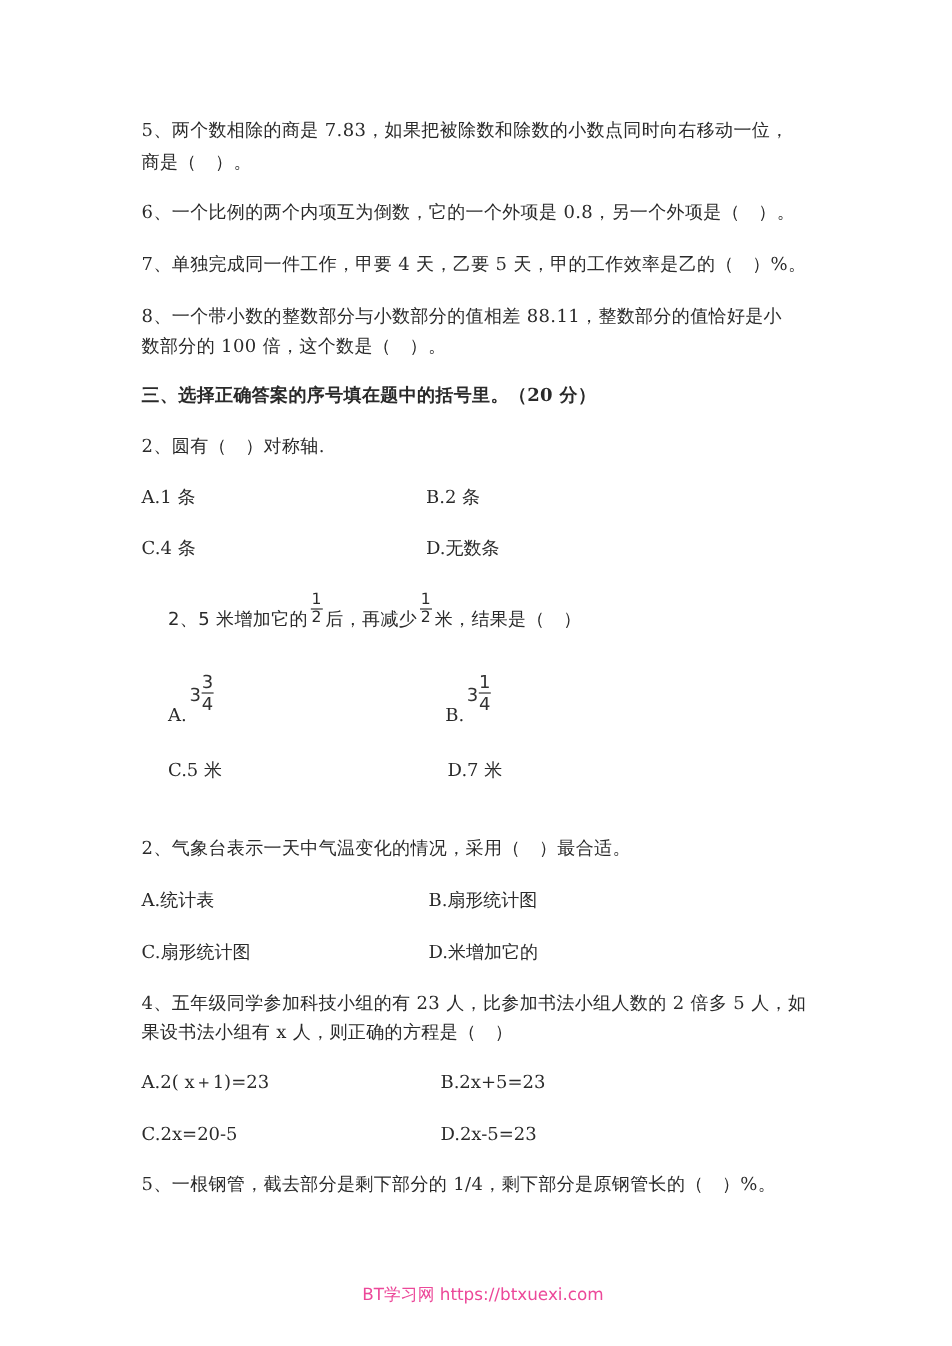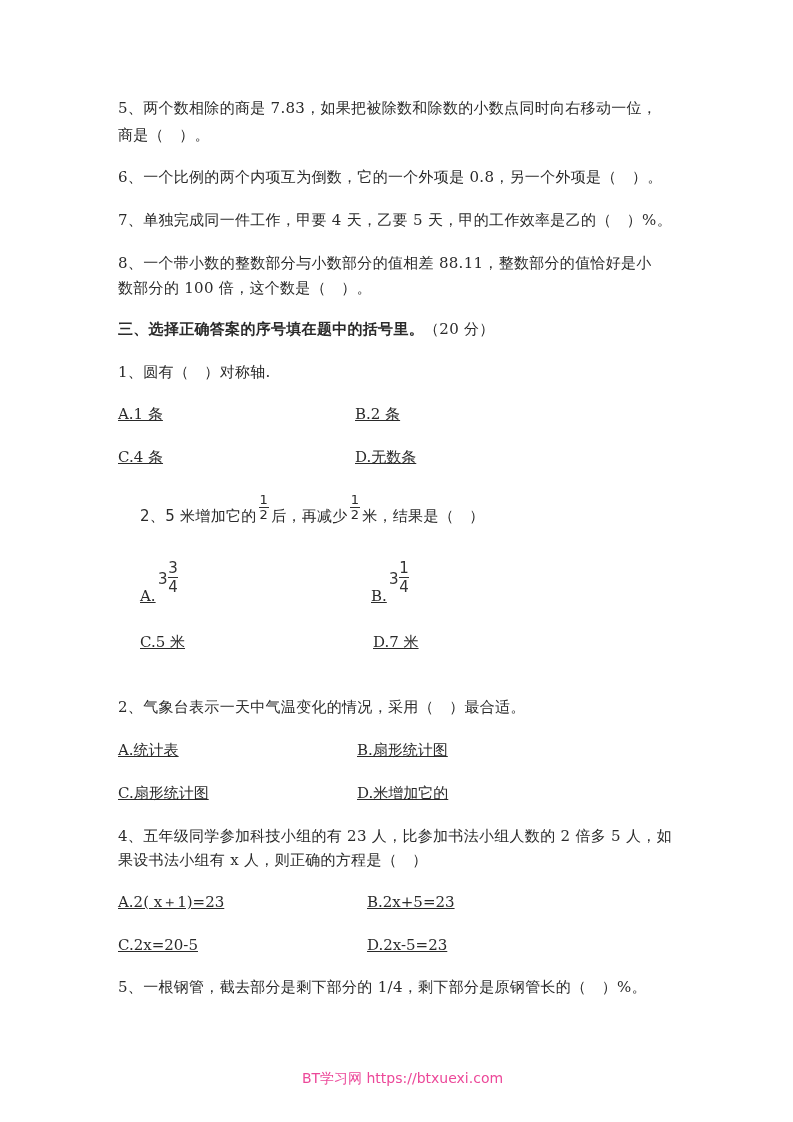--- a/index.html
+++ b/index.html
@@ -7,22 +7,22 @@
     width: 793px; height: 1122px; position: relative; overflow: hidden;
     font-family: "DejaVu Serif", "Liberation Serif", serif;
     color: #2a2a2a;
   }
   .line {
     position: absolute; left: 118px;
     font-size: 15px; line-height: 20px; white-space: nowrap;
     letter-spacing: 0.3px;
   }
   .heading { font-weight: bold; }
-  .heading .score { font-weight: normal; }
-  .opt { position: absolute; font-size: 15px; line-height: 20px; white-space: nowrap; text-decoration: underline; }
+  .heading .score { font-weight: bold; }
+  .opt { position: absolute; font-size: 15px; line-height: 20px; white-space: nowrap; }
   .sans { font-family: "DejaVu Sans", "Liberation Sans", sans-serif; }
   .frac {
     display: inline-block; vertical-align: middle; text-align: center;
     font-family: "DejaVu Sans", "Liberation Sans", sans-serif;
     font-size: 13px; line-height: 14px; margin: 0 2px;
     position: relative; top: -9px;
   }
   .frac .num { display: block; border-bottom: 1px solid #333; padding: 0 1px; }
   .frac .den { display: block; }
   .frac.nobar .num { border-bottom: none; }
@@ -48,21 +48,21 @@
 <div class="line" style="top:125px">商是（　）。</div>
 <div class="line" style="top:167px">6、一个比例的两个内项互为倒数，它的一个外项是 0.8，另一个外项是（　）。</div>
 <div class="line" style="top:210px">7、单独完成同一件工作，甲要 4 天，乙要 5 天，甲的工作效率是乙的（　）%。</div>
 <div class="line" style="top:253px">8、一个带小数的整数部分与小数部分的值相差 88.11，整数部分的值恰好是小</div>
 <div class="line" style="top:278px">数部分的 100 倍，这个数是（　）。</div>
 
 <div class="line heading" style="top:319px">
   <span>三、选择正确答案的序号填在题中的括号里。</span><span class="score">（20 分）</span>
 </div>
 
-<div class="line" style="top:362px">1、圆有（　）对称轴.</div>
+<div class="line" style="top:362px">2、圆有（　）对称轴.</div>
 <div class="opt" style="left:118px; top:404px">A.1 条</div>
 <div class="opt" style="left:355px; top:404px">B.2 条</div>
 <div class="opt" style="left:118px; top:447px">C.4 条</div>
 <div class="opt" style="left:355px; top:447px">D.无数条</div>
 
 <div class="line sans" style="left:140px; top:502px">
   <span>2、5 米增加它的</span><span class="frac nobar"><span class="num" style="border-bottom:1px solid #333">1</span><span class="den">2</span></span><span>后，再减少</span><span class="frac nobar"><span class="num" style="border-bottom:1px solid #333">1</span><span class="den">2</span></span><span>米，结果是（　）</span>
 </div>
 
 <div class="opt" style="left:140px; top:586px">A.</div>

